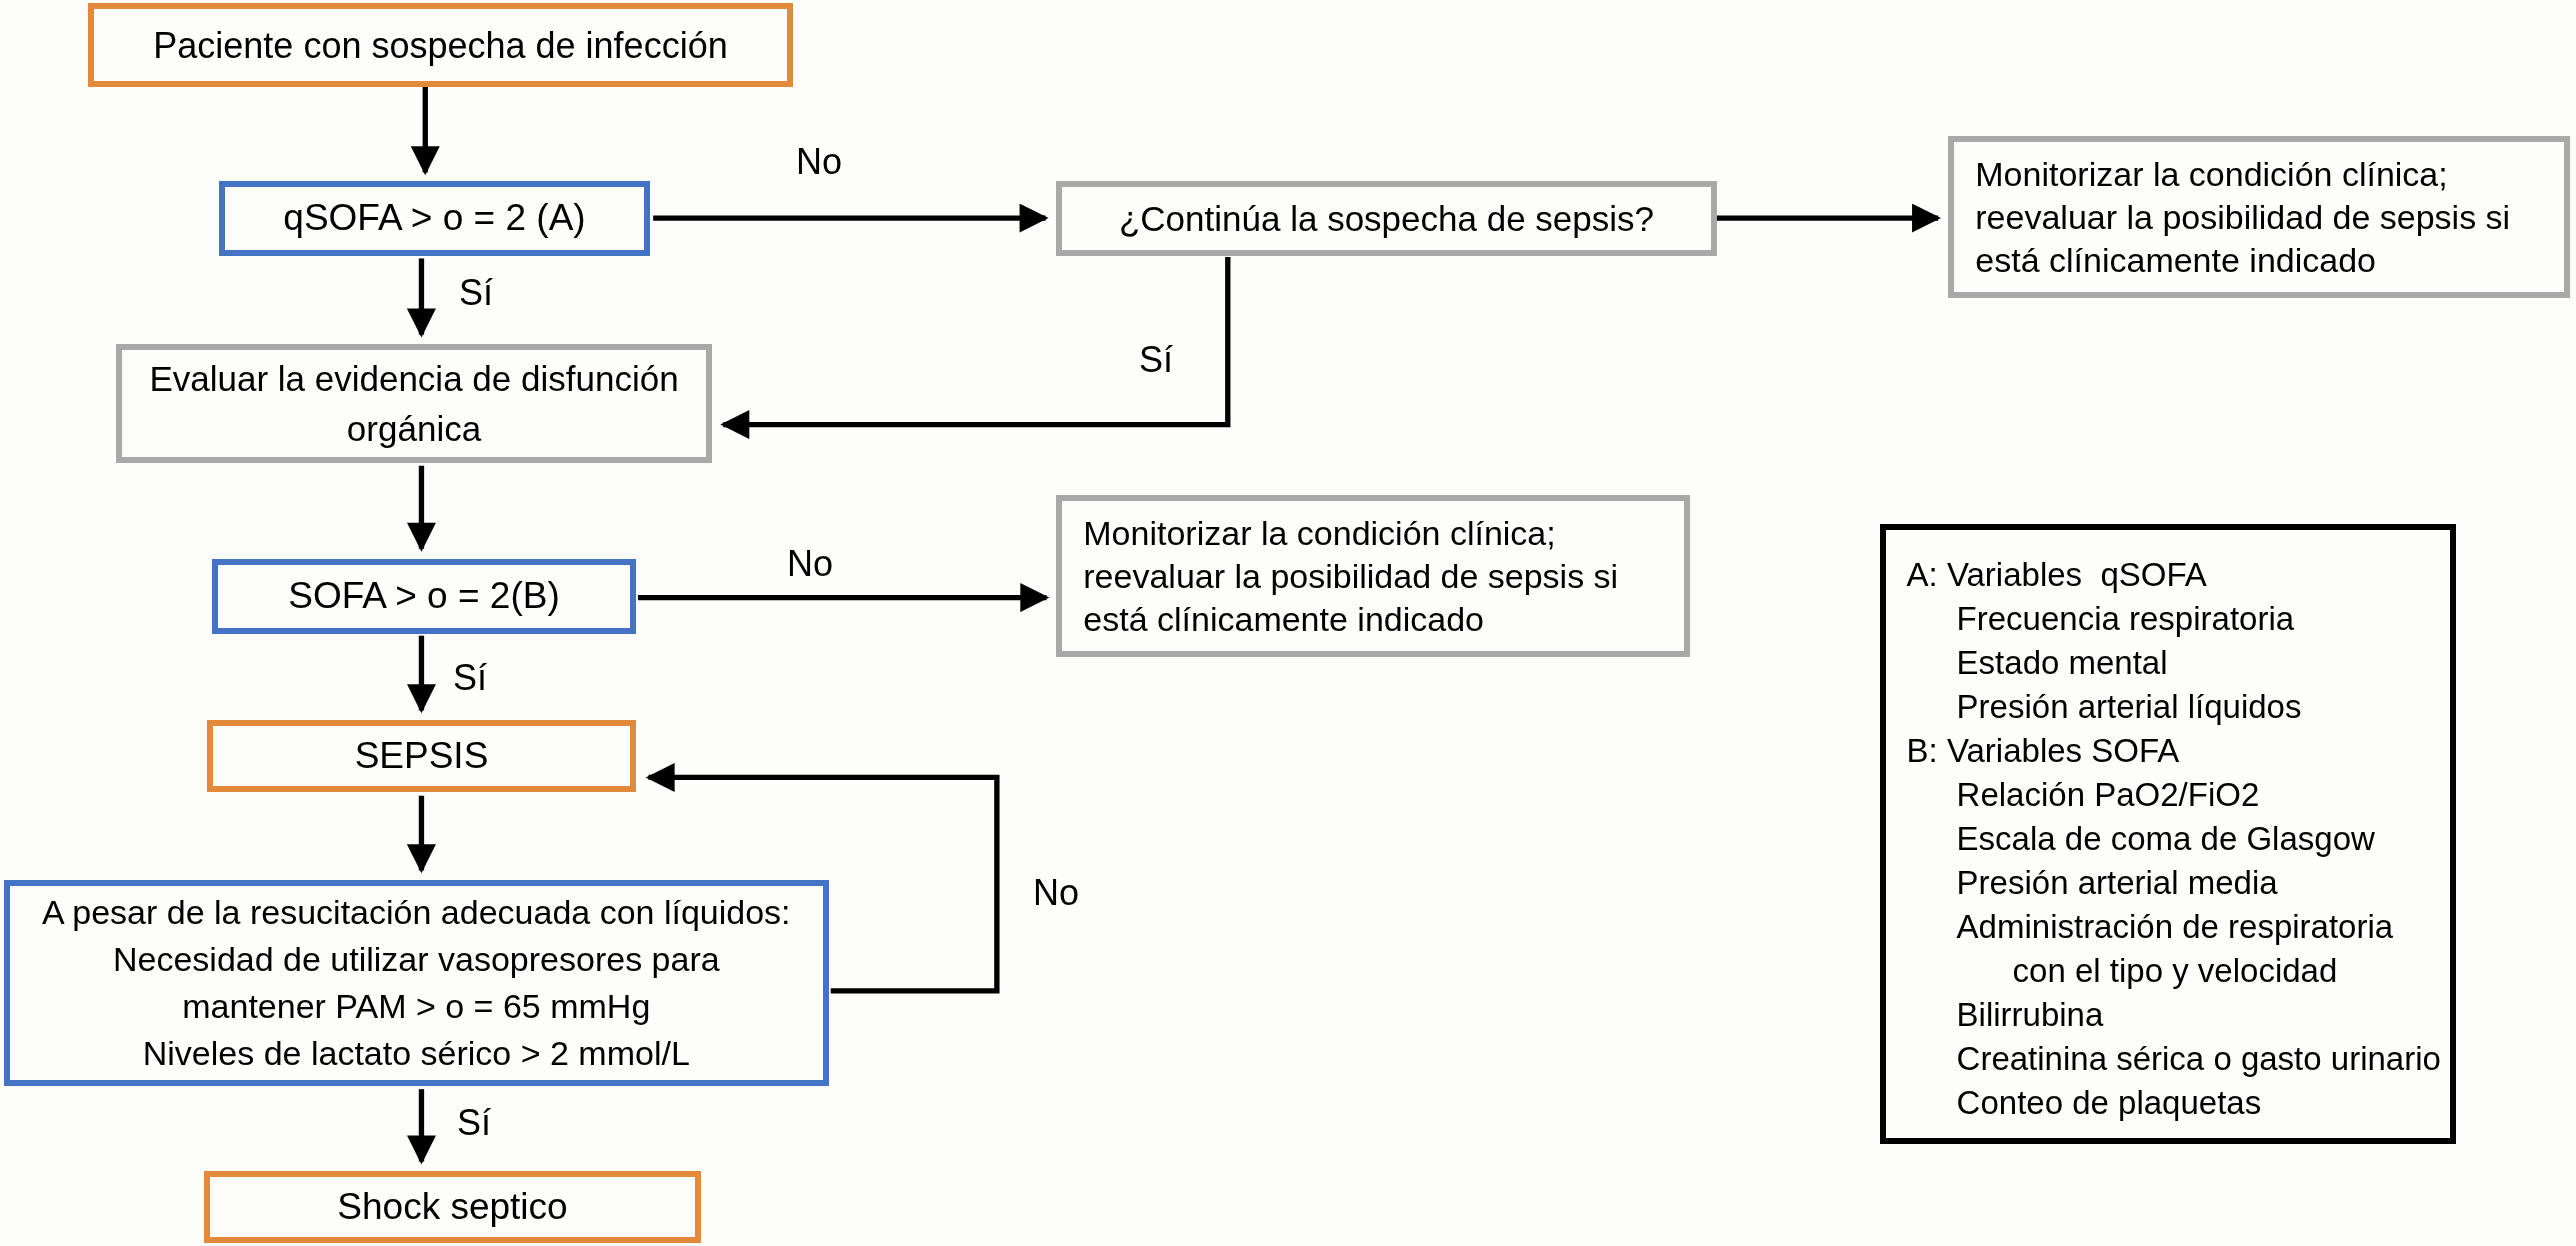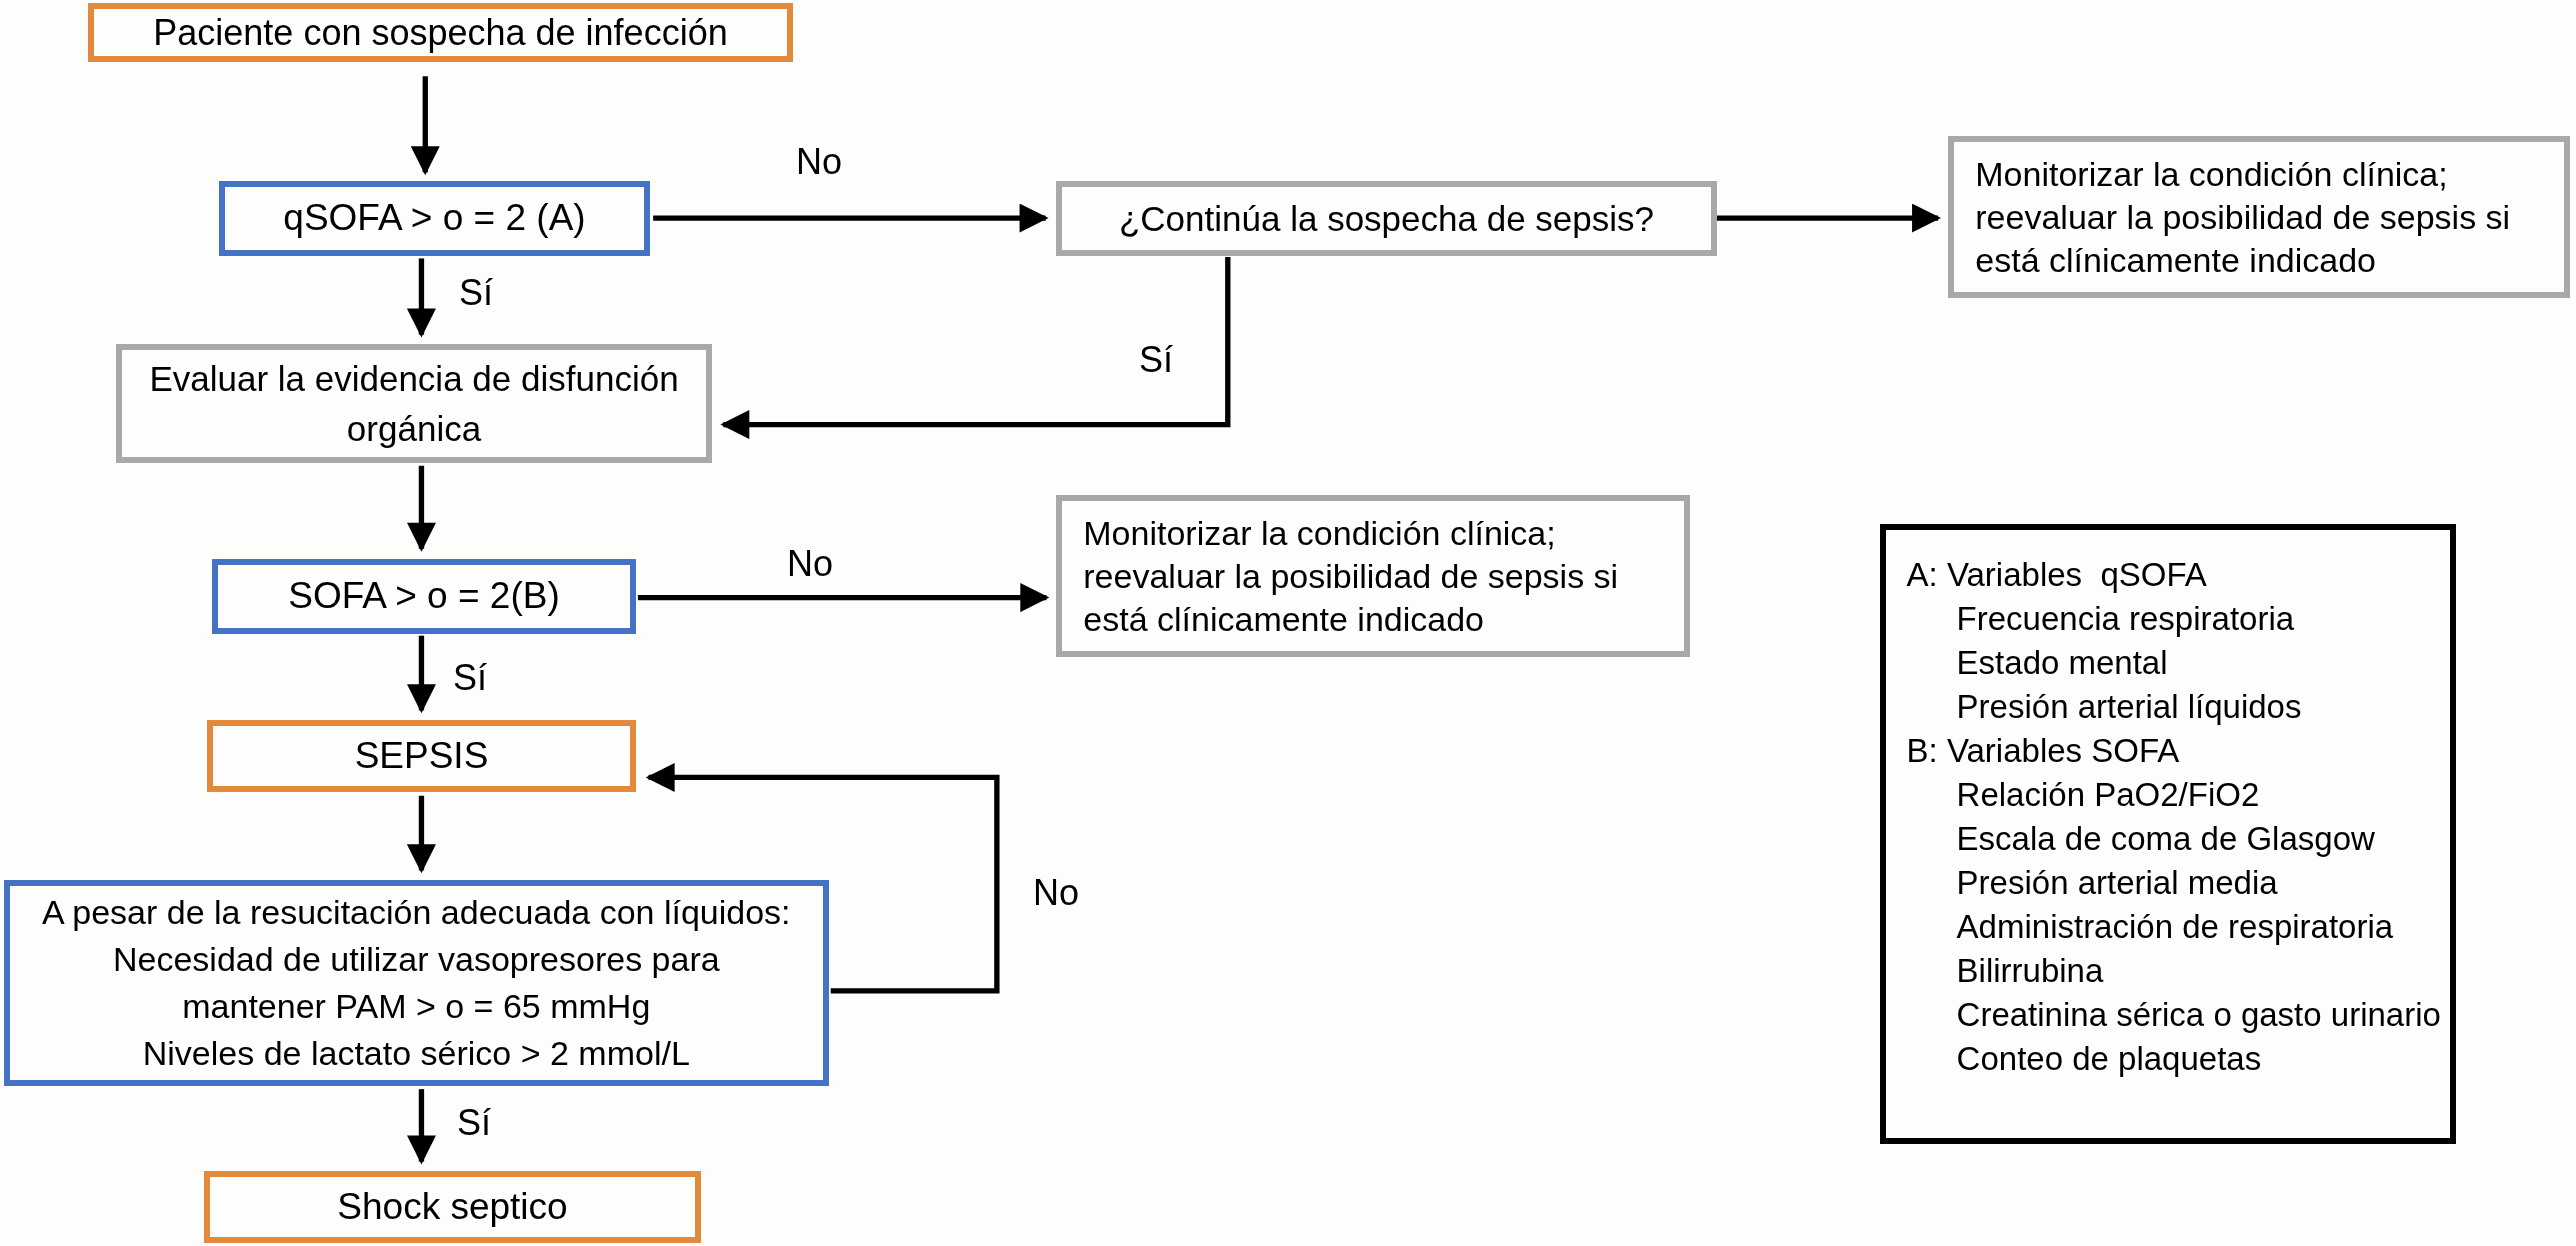--- a/index.html
+++ b/index.html
@@ -56,21 +56,21 @@
       <path d="M 553 339 L 553 439" marker-end="url(#arrow)"></path>
       <path d="M 553 611 L 553 720" marker-end="url(#arrow)"></path>
       <path d="M 837 784 L 1373 784" marker-end="url(#arrow)"></path>
       <path d="M 553 834 L 553 932" marker-end="url(#arrow)"></path>
       <path d="M 553 1044 L 553 1142" marker-end="url(#arrow)"></path>
       <path d="M 553 1429 L 553 1524" marker-end="url(#arrow)"></path>
       <path d="M 1090 1300 L 1308 1300 L 1308 1020 L 851 1020" marker-end="url(#arrow)"></path>
     </g>
   </svg>
 
-  <div class="node orange f47" style="left:88px;top:3px;width:705px;height:59px;">
+  <div class="node orange f47" style="left:88px;top:3px;width:705px;height:84px;">
     <div class="ln">Paciente con sospecha de infección</div>
   </div>
 
   <div class="node blue f48" style="left:219px;top:181px;width:431px;height:75px;">
     <div class="ln">qSOFA &gt; o = 2 (A)</div>
   </div>
 
   <div class="node gray f46" style="left:1056px;top:181px;width:661px;height:75px;">
     <div class="ln">¿Continúa la sospecha de sepsis?</div>
   </div>
@@ -114,20 +114,21 @@
   <div class="legend blackbox" style="left:1880px;top:524px;width:576px;height:620px;">
     <div class="lg-line lv0">A: Variables  qSOFA</div>
     <div class="lg-line lv1">Frecuencia respiratoria</div>
     <div class="lg-line lv1">Estado mental</div>
     <div class="lg-line lv1">Presión arterial líquidos</div>
     <div class="lg-line lv0">B: Variables SOFA</div>
     <div class="lg-line lv1">Relación PaO2/FiO2</div>
     <div class="lg-line lv1">Escala de coma de Glasgow</div>
     <div class="lg-line lv1">Presión arterial media</div>
     <div class="lg-line lv1">Administración de respiratoria</div>
+    <div class="lg-line lv2">con el tipo y velocidad</div>
     <div class="lg-line lv1">Bilirrubina</div>
     <div class="lg-line lv1">Creatinina sérica o gasto urinario</div>
     <div class="lg-line lv1">Conteo de plaquetas</div>
   </div>
 
   <div class="edge-label" style="left:819px;top:162px;">No</div>
   <div class="edge-label" style="left:476px;top:293px;">Sí</div>
   <div class="edge-label" style="left:1156px;top:360px;">Sí</div>
   <div class="edge-label" style="left:810px;top:564px;">No</div>
   <div class="edge-label" style="left:470px;top:678px;">Sí</div>

